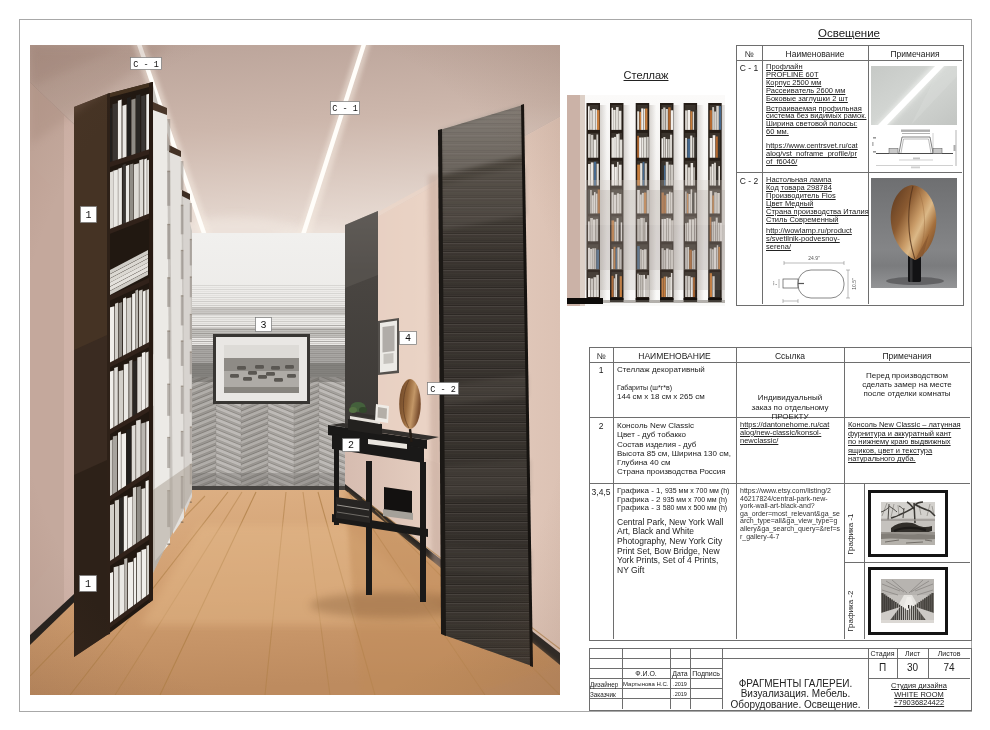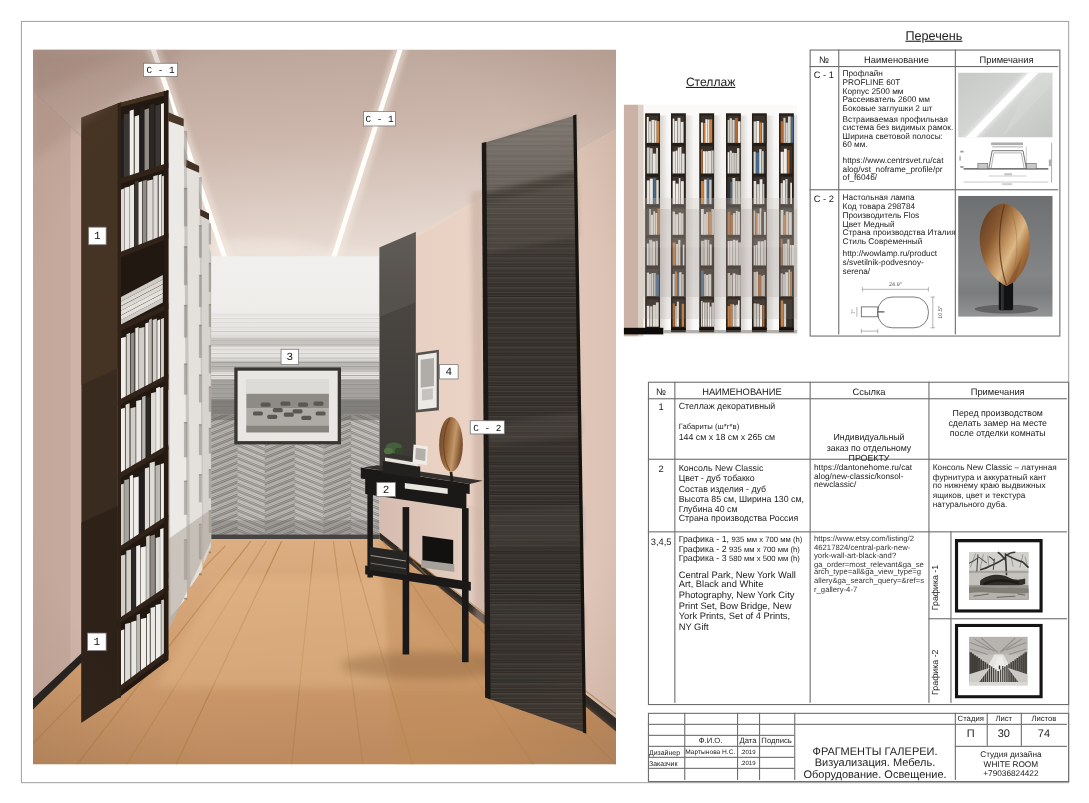--- a/index.html
+++ b/index.html
@@ -2,21 +2,21 @@
 <html><head>
 <meta charset="utf-8">
 <style>
   html,body{margin:0;padding:0;background:#fff;}
   #page{position:relative;width:990px;height:730px;background:#fff;overflow:hidden;
         font-family:"Liberation Sans",sans-serif;color:#222;}
   .abs{position:absolute;}
   .hline{position:absolute;background:#6e6e6e;height:1px;}
   .vline{position:absolute;background:#6e6e6e;width:1px;}
   .t8{font-size:8px;line-height:8.2px;white-space:nowrap;}
-  .t75{font-size:7.5px;line-height:7.9px;white-space:nowrap;}
+  .t75{font-size:7.5px;line-height:7.9px;white-space:nowrap;text-decoration:underline;}
   .t7{font-size:7px;line-height:7.6px;white-space:nowrap;}
   .ctr{text-align:center;}
   .u{text-decoration:underline;}
 </style>
 </head>
 <body>
 <div id="page">
 
   <div class="abs" style="left:19px;top:19px;width:951px;height:691px;border:1px solid #a8a8a8;"></div>
 
@@ -696,21 +696,21 @@
 <rect x="150.2" y="179.9" width="2.7" height="22.1" fill="#35322e"></rect>
 <rect x="141.2" y="203" width="13.5" height="4" fill="#15100c"></rect>
 <rect x="18" y="85" width="140" height="45" fill="#cfc9c3" opacity="0.28"></rect>
 <rect x="18" y="95" width="140" height="100" fill="#8d857c" opacity="0.16"></rect>
 <rect x="18" y="130" width="140" height="45" fill="#a7a099" opacity="0.22"></rect>
 <rect x="0" y="203" width="36" height="6" fill="#0d0b09"></rect>
 <rect x="36" y="205" width="122" height="3" fill="#6e675f" opacity="0.5"></rect>
 </svg>
 </div>
 
-  <div class="abs u" style="left:736px;top:27px;width:226px;text-align:center;font-size:11.5px;">Перечень</div>
+  <div class="abs u" style="left:736px;top:27px;width:226px;text-align:center;font-size:11.5px;">Освещение</div>
 
   <div class="abs" style="left:736px;top:45px;width:226px;height:259px;border:1px solid #6e6e6e;"></div>
   <div class="vline" style="left:762px;top:45px;height:259px;"></div>
   <div class="vline" style="left:868px;top:45px;height:259px;"></div>
   <div class="hline" style="left:736px;top:60px;width:226px;"></div>
   <div class="hline" style="left:736px;top:172px;width:226px;"></div>
 
   <div class="abs" style="left:736px;top:49px;width:26px;text-align:center;font-size:8.5px;">№</div>
   <div class="abs" style="left:762px;top:49px;width:106px;text-align:center;font-size:8.5px;">Наименование</div>
   <div class="abs" style="left:868px;top:49px;width:94px;text-align:center;font-size:8.5px;">Примечания</div>

